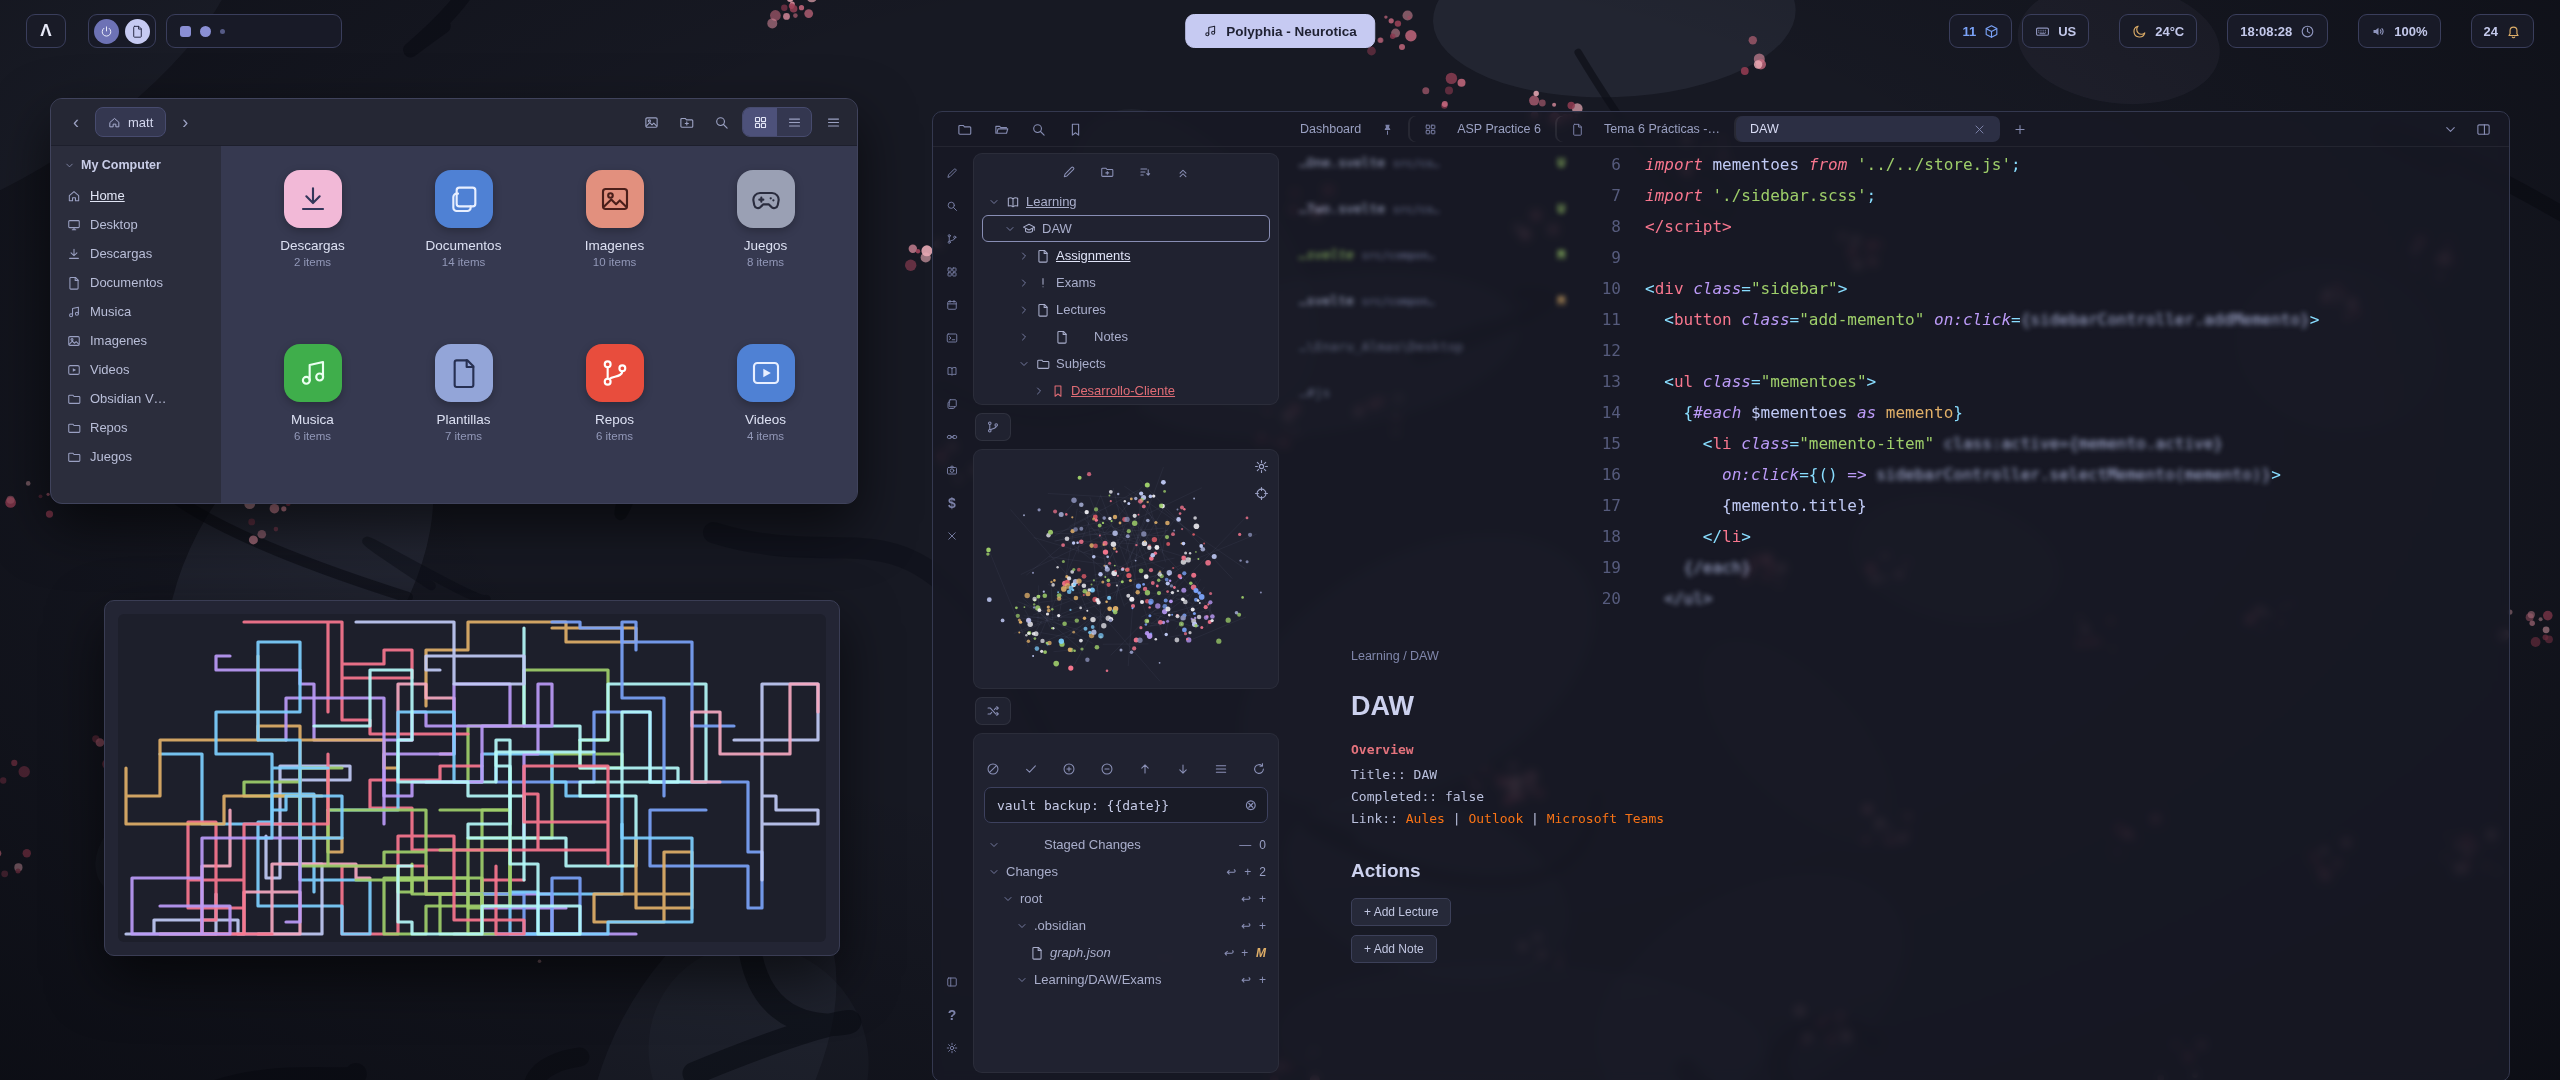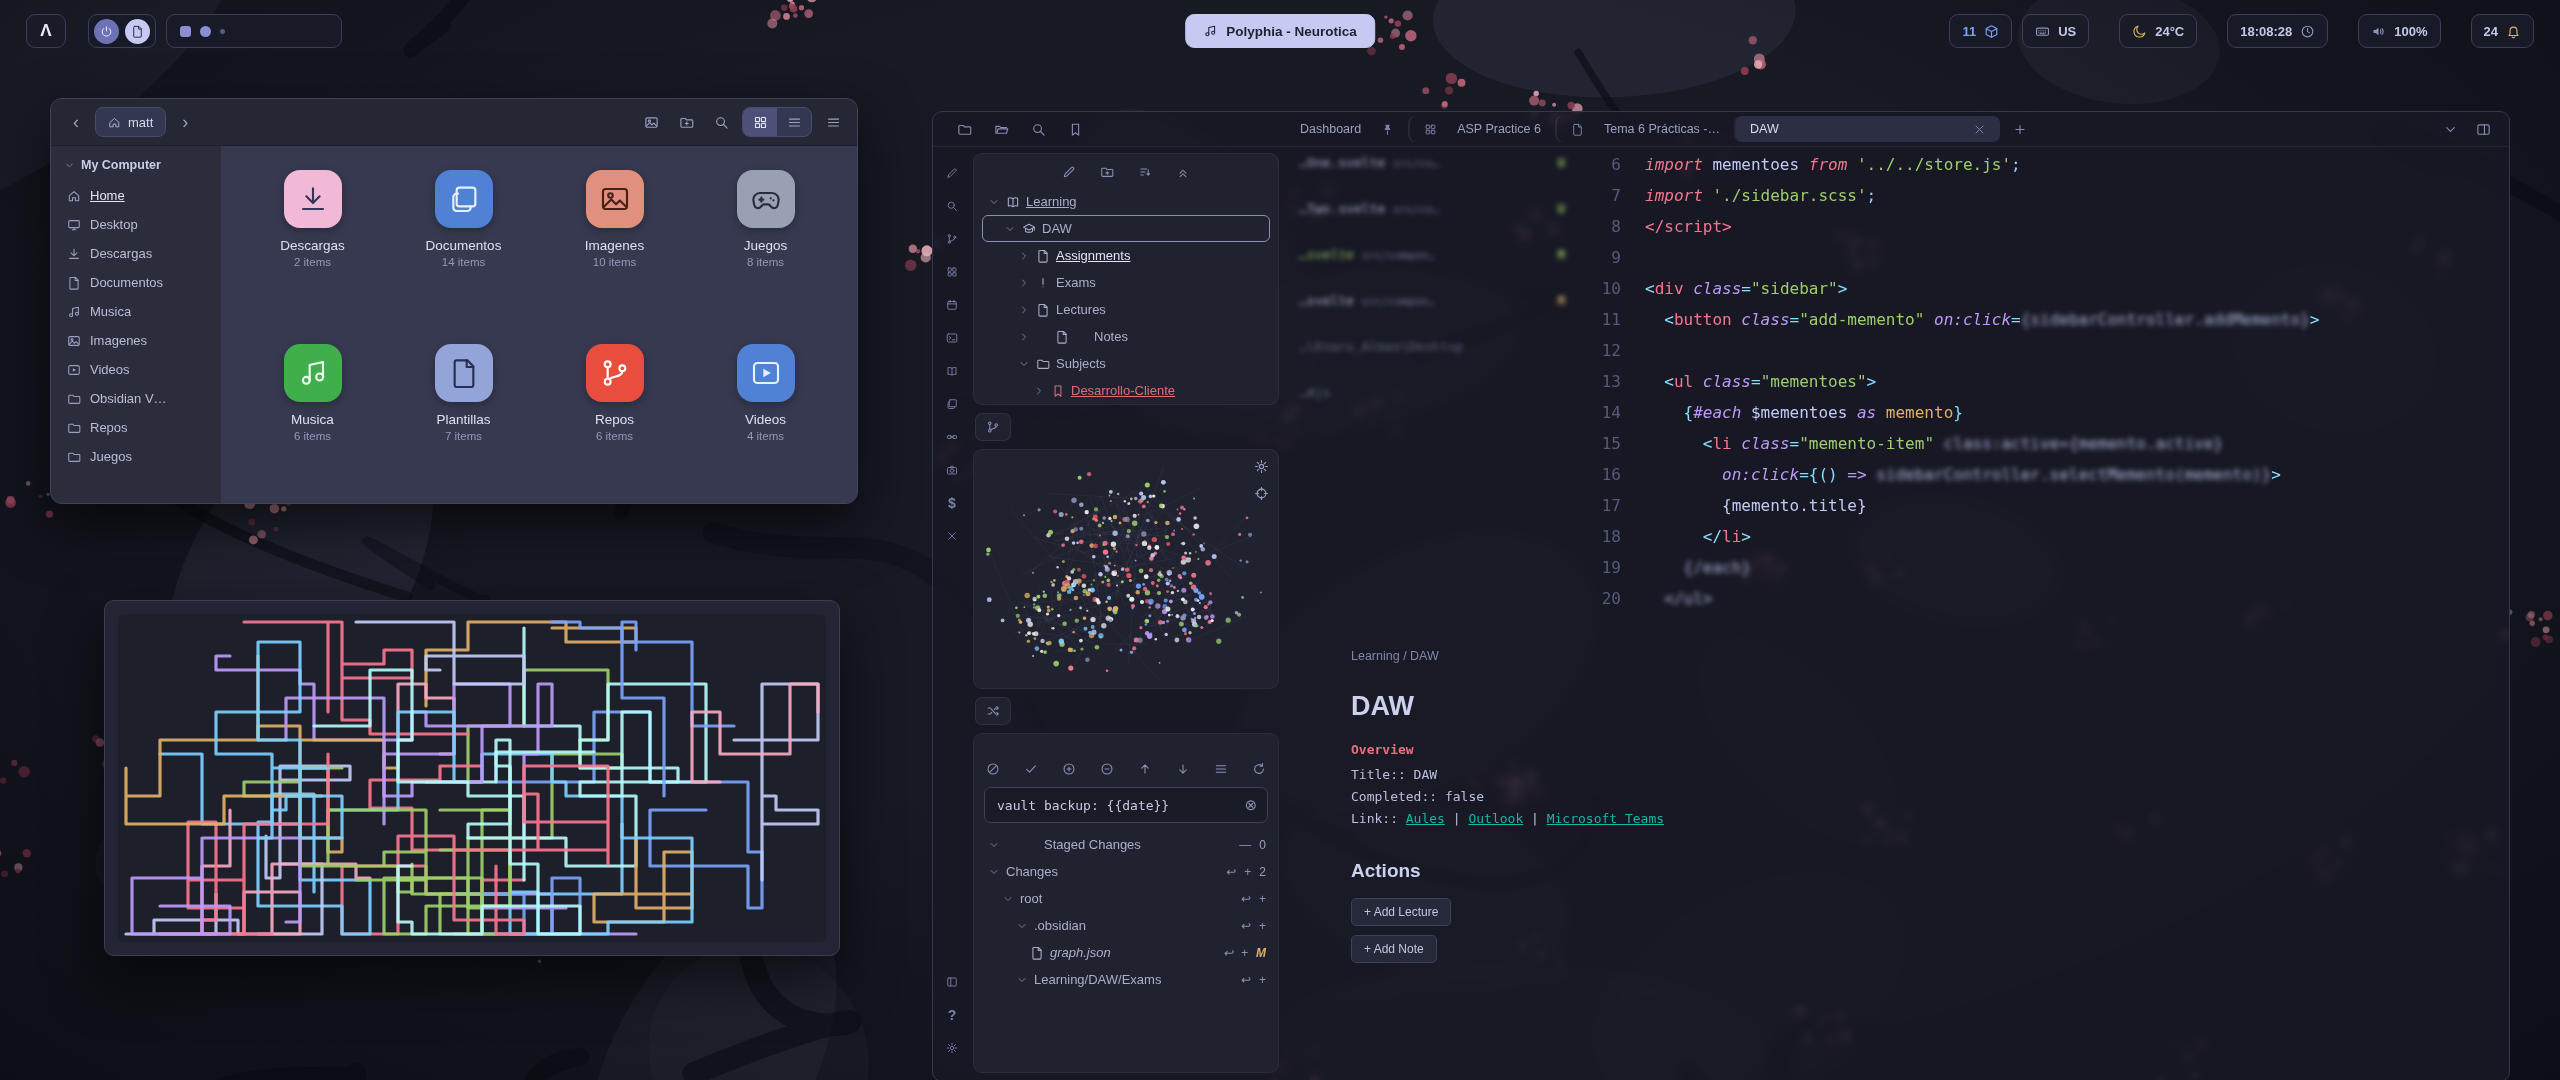--- a/index.html
+++ b/index.html
@@ -131,21 +131,21 @@
   .tok-op{color:#89ddff}
   .tok-var{color:#c0caf5}
   .tok-arg{color:#e0af68}
   .tok-bl{color:#aab2d8;filter:blur(2.6px)}
 
   .note{position:absolute;left:64px;top:502px;width:760px}
   .note-crumb{font-size:12.5px;color:#8187ac}
   .note-title{font-size:27px;color:#ccd1ee;margin:28px 0 20px;font-weight:bold}
   .nf-head{color:#e5737d;font-weight:bold;font-size:13px;margin-bottom:7px;font-family:"DejaVu Sans Mono",monospace}
   .nf{font-family:"DejaVu Sans Mono",monospace;font-size:13px;line-height:1.7;color:#bac0dd}
-  .nlink{color:#14b8a6;text-decoration:underline;cursor:pointer}
+  .nlink{color:#f97316;cursor:pointer}
   .note-h2{font-size:19px;color:#ccd1ee;margin:30px 0 16px;font-weight:bold}
   .note-btn{display:block;background:#262939;border:1px solid #3c4059;border-radius:5px;padding:6px 12px;font-size:12px;color:#c2c7e2;margin-bottom:9px;cursor:pointer;font-family:"Liberation Sans",sans-serif;width:fit-content}
 </style>
 </head>
 <body>
 
 <svg width="0" height="0" style="position:absolute" aria-hidden="true">
   <defs>
     <symbol id="sym-search" viewBox="0 0 24 24">
         <circle cx="10.5" cy="10.5" r="6.2"></circle>

